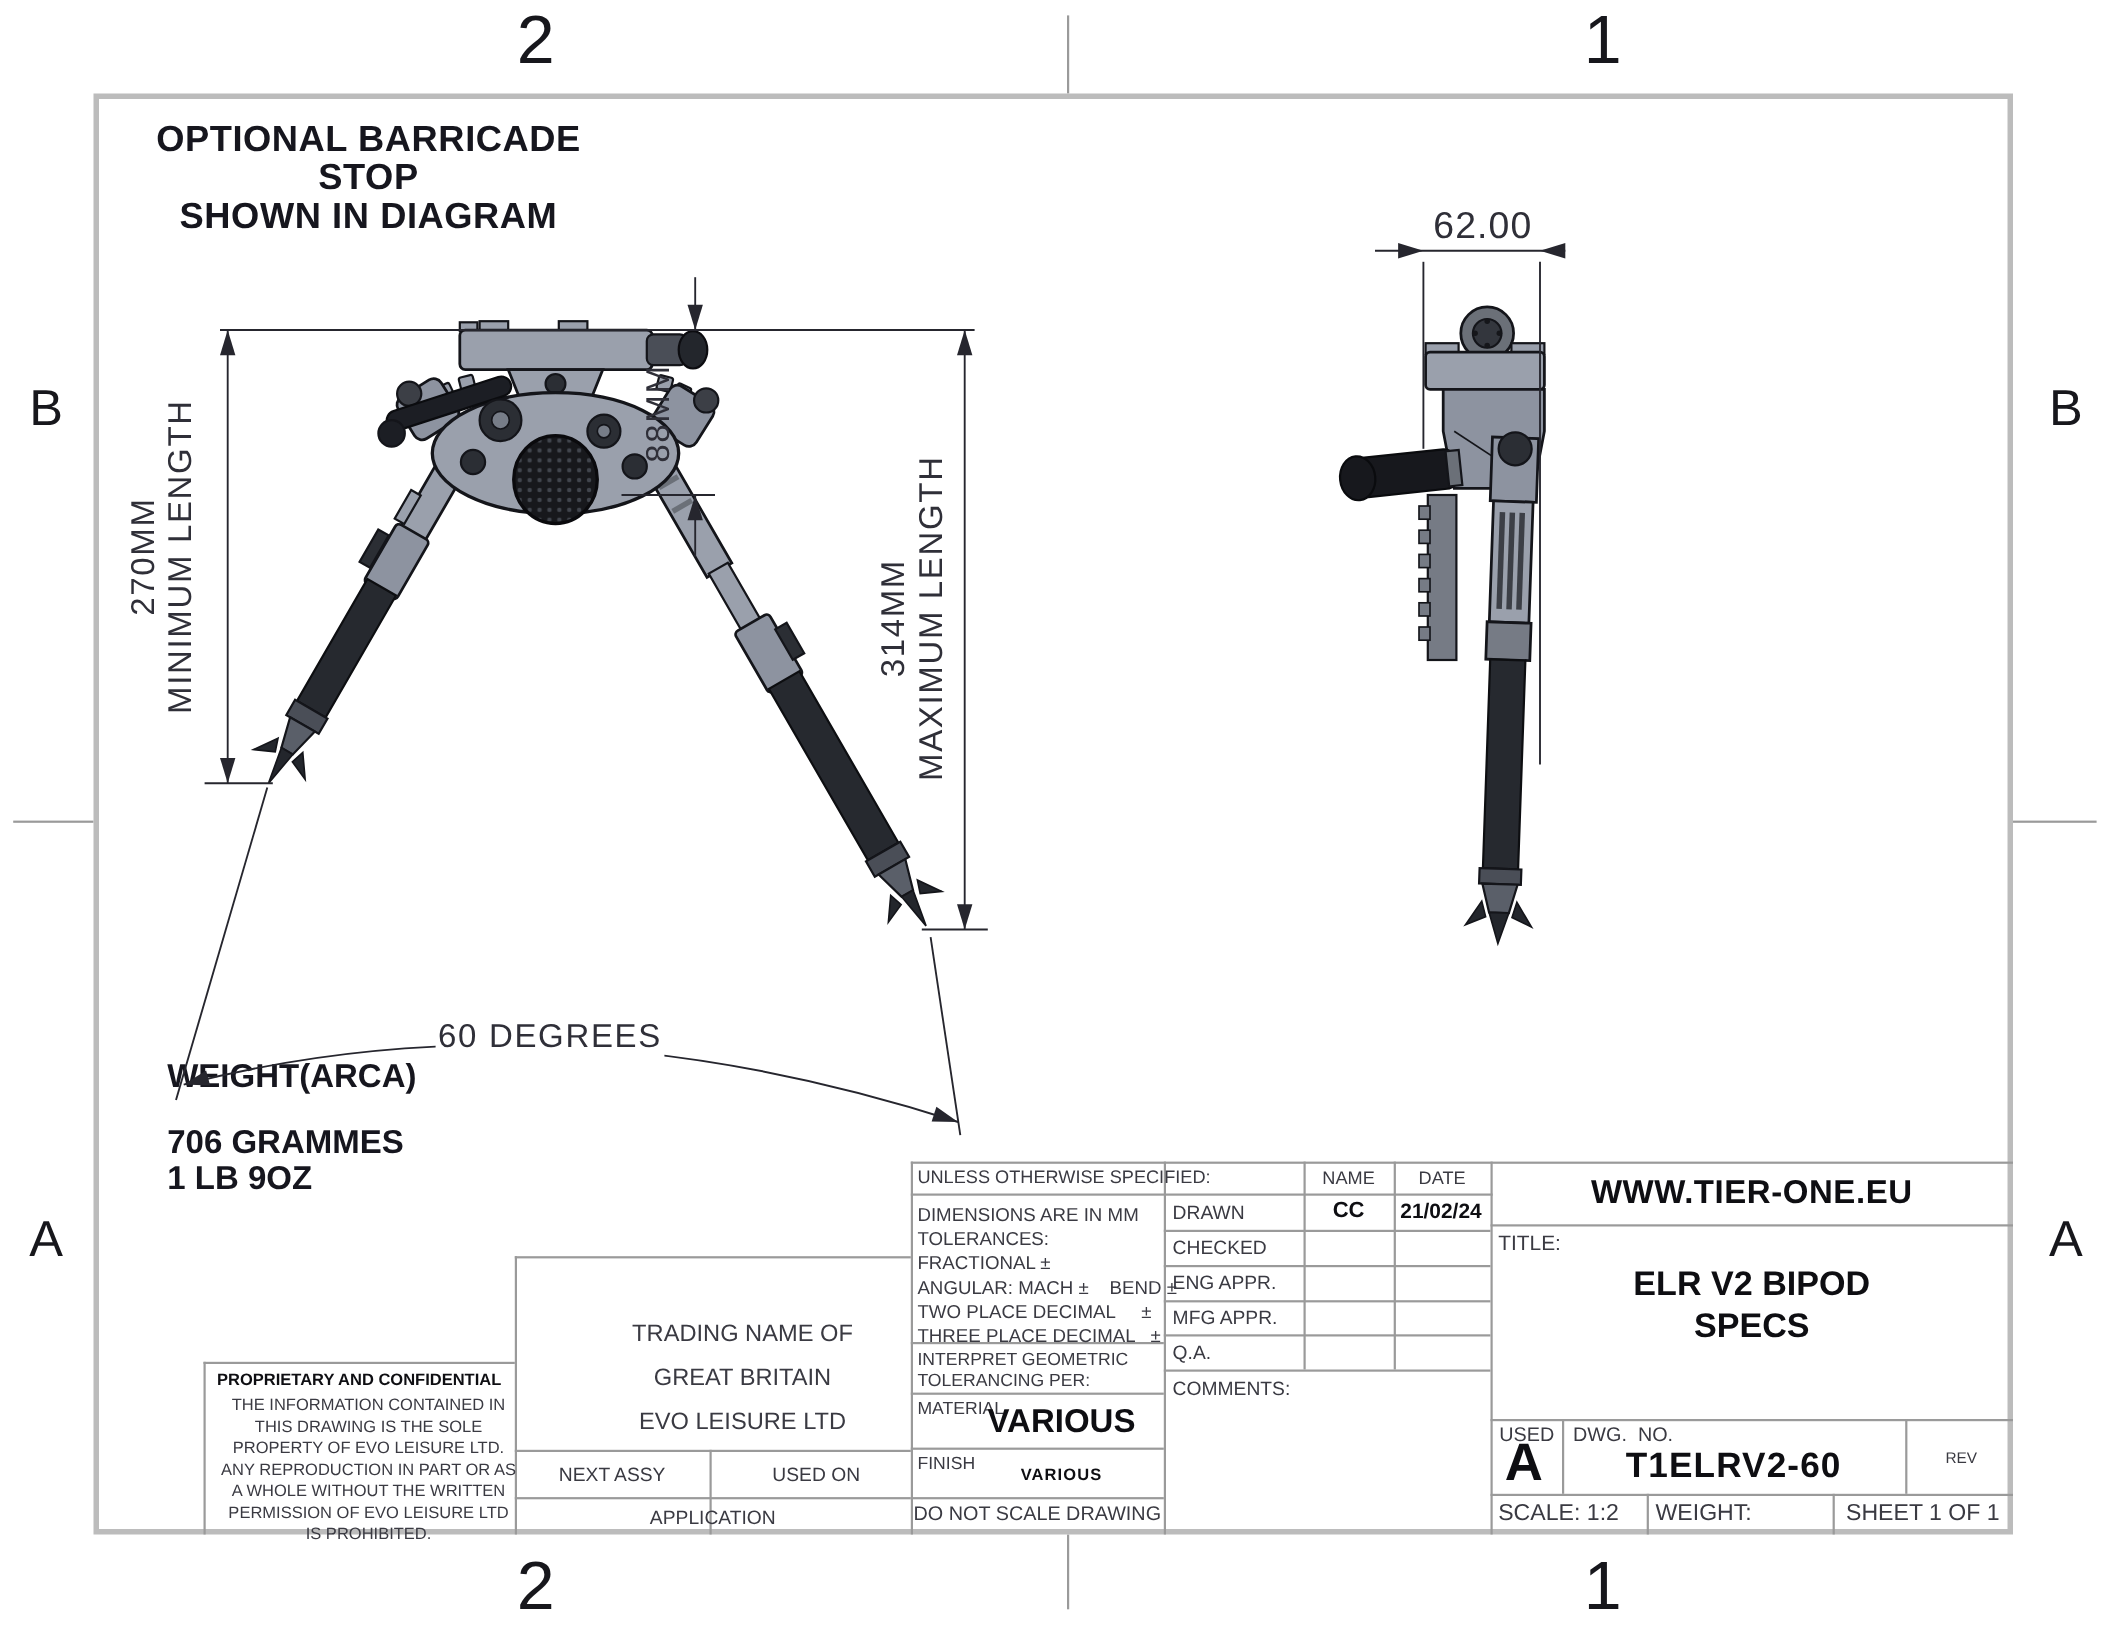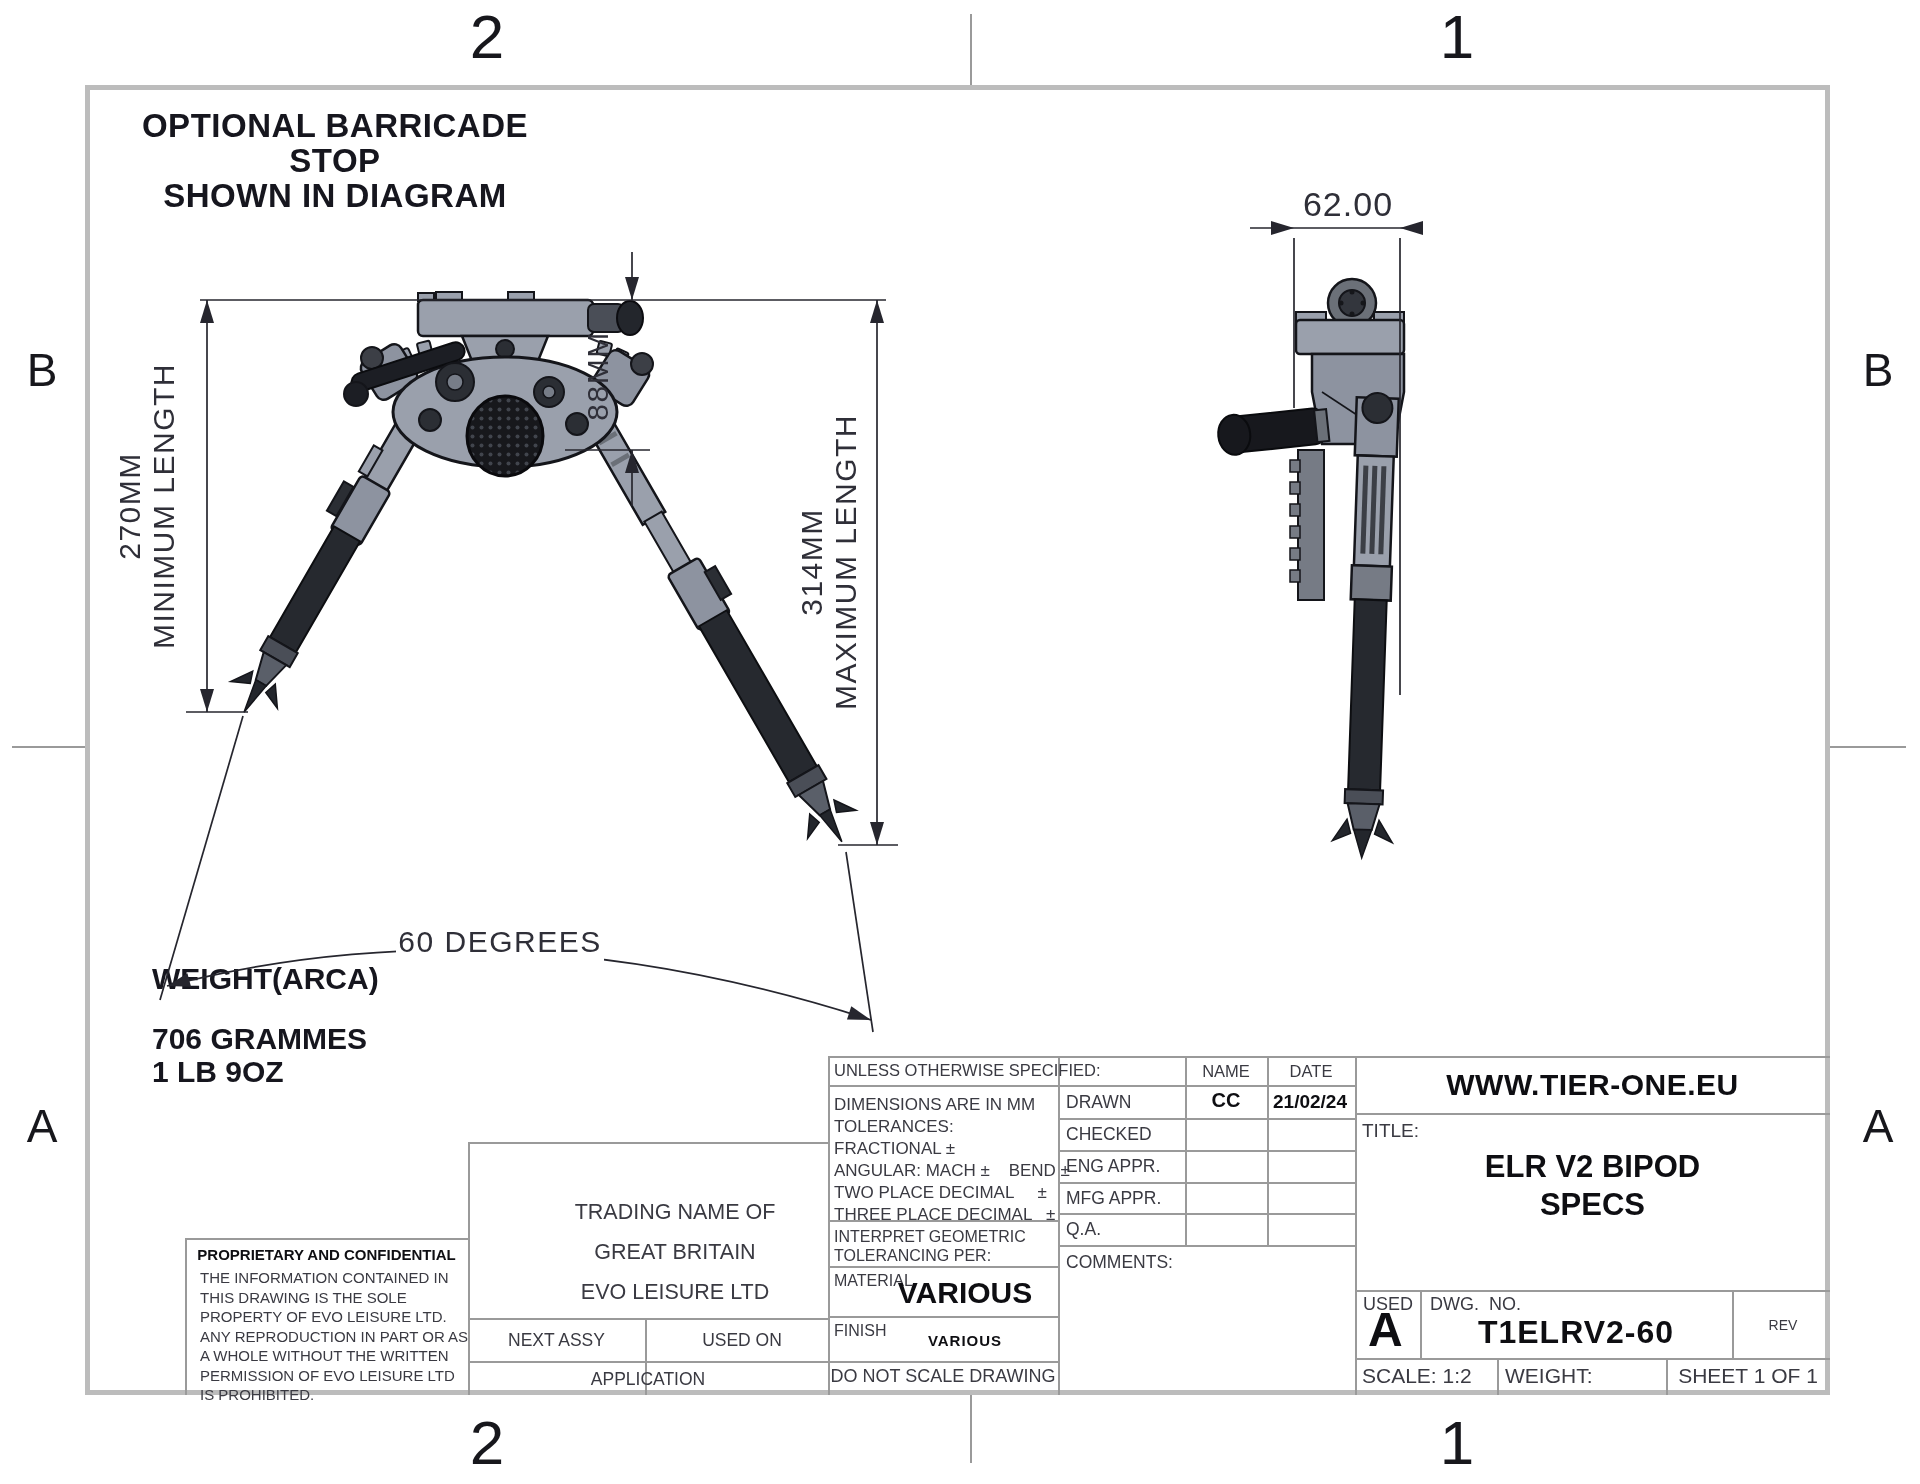--- a/index.html
+++ b/index.html
@@ -18,21 +18,21 @@
   .tb{position:absolute;color:#3a3a42;white-space:nowrap;}
   .pre{white-space:pre;}
   .bold{font-weight:bold;color:#0e0e12;}
   .center{text-align:center;}
   .note{position:absolute;left:100px;top:108px;width:470px;text-align:center;
         font-weight:bold;color:#16161e;font-size:33px;line-height:35px;letter-spacing:.5px;}
   .weight-line{position:absolute;left:152px;font-weight:bold;color:#16161e;font-size:30px;}
   svg text{font-family:"Liberation Sans",sans-serif;}
   .dimtext{font-size:30px;fill:#2f2f38;letter-spacing:1.5px;}
   .dimbig{font-size:34px;fill:#2f2f38;letter-spacing:1px;}
-  .wrapbody{white-space:normal;}
+  .wrapbody{white-space:normal;text-align:center;}
 </style>
 </head>
 <body>
 
 <div id="sheet">
 
   <div class="zone zone-digit" style="left:452px;top:2px;">2</div>
   <div class="zone zone-digit" style="left:1422px;top:2px;">1</div>
   <div class="zone zone-digit" style="left:452px;top:1408px;">2</div>
   <div class="zone zone-digit" style="left:1422px;top:1408px;">1</div>

